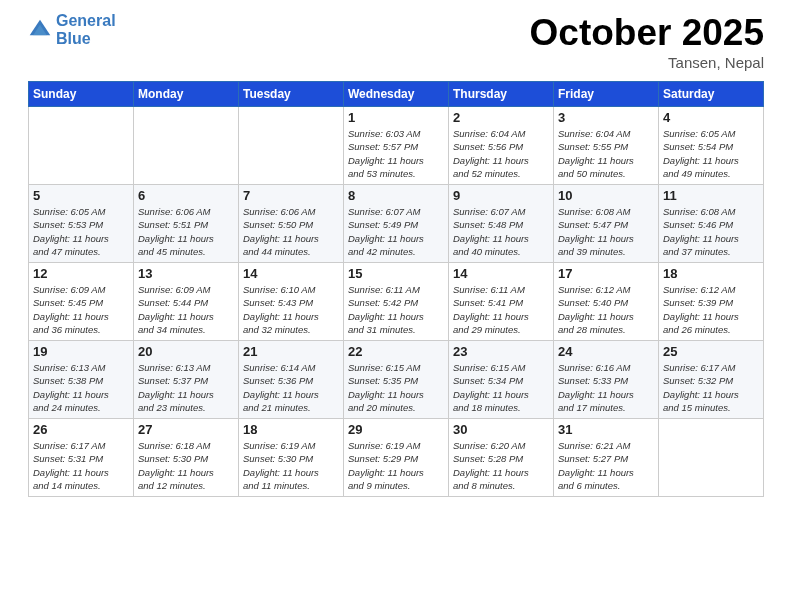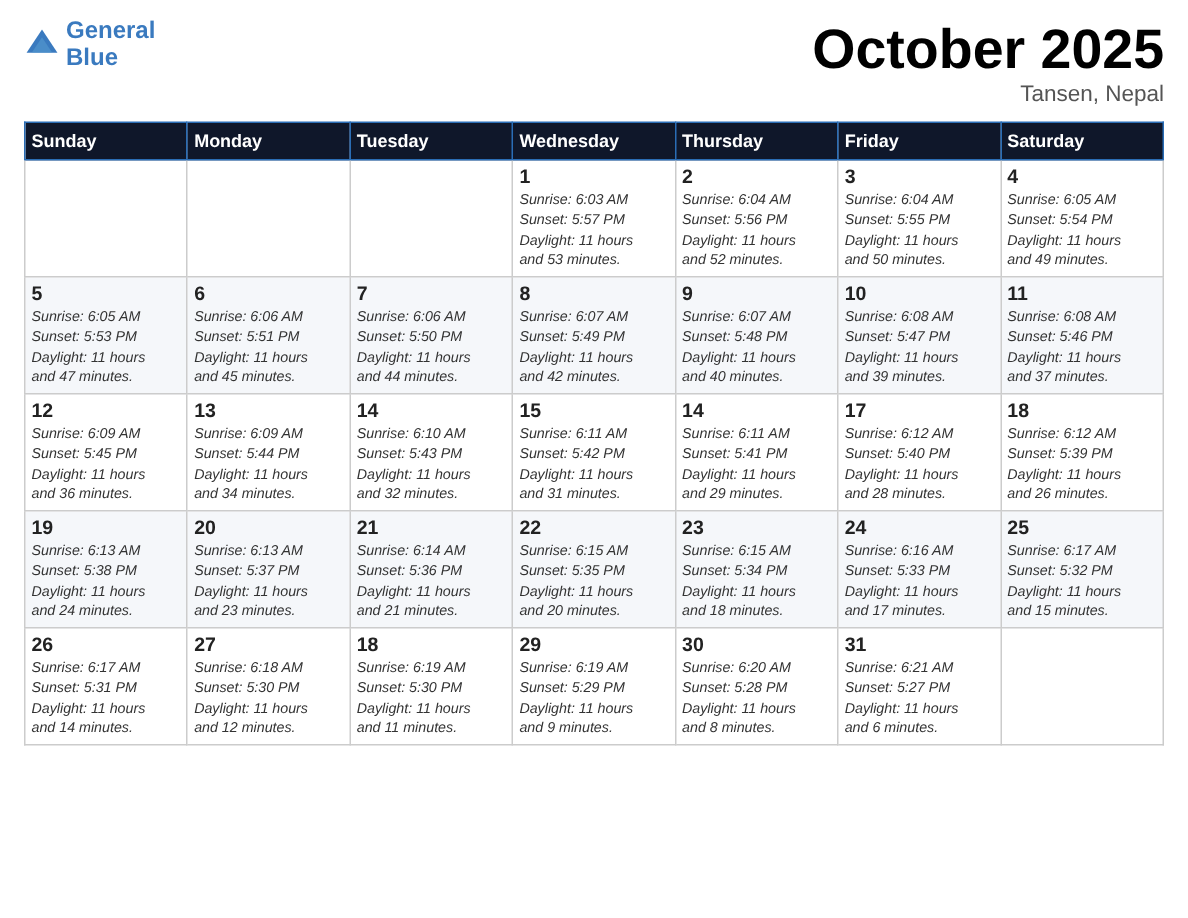--- a/index.html
+++ b/index.html
@@ -6,21 +6,21 @@
     body {
       font-family: Arial, sans-serif;
       background: #fff;
       width: 792px;
       height: 612px;
       overflow: hidden;
     }
     .container {
       width: 792px;
       height: 472px;
-      padding: 12px 16px;
+      padding: 12px 28px;
       background: #fff;
     }
     .header {
       display: flex;
       justify-content: space-between;
       align-items: flex-start;
       margin-bottom: 10px;
     }
     .logo {
       display: flex;
@@ -42,21 +42,21 @@
     .location {
       font-size: 15px;
       color: #555;
     }
     .calendar {
       width: 100%;
       border-collapse: collapse;
       border: 1px solid #ccc;
     }
     .calendar th {
-      background: #0f172a;
+      background: #1d4ed8;
       color: #fff;
       font-size: 12px;
       font-weight: bold;
       padding: 5px 4px;
       text-align: left;
       border: 1px solid #2a6db5;
     }
     .calendar td {
       border: 1px solid #ccc;
       vertical-align: top;

